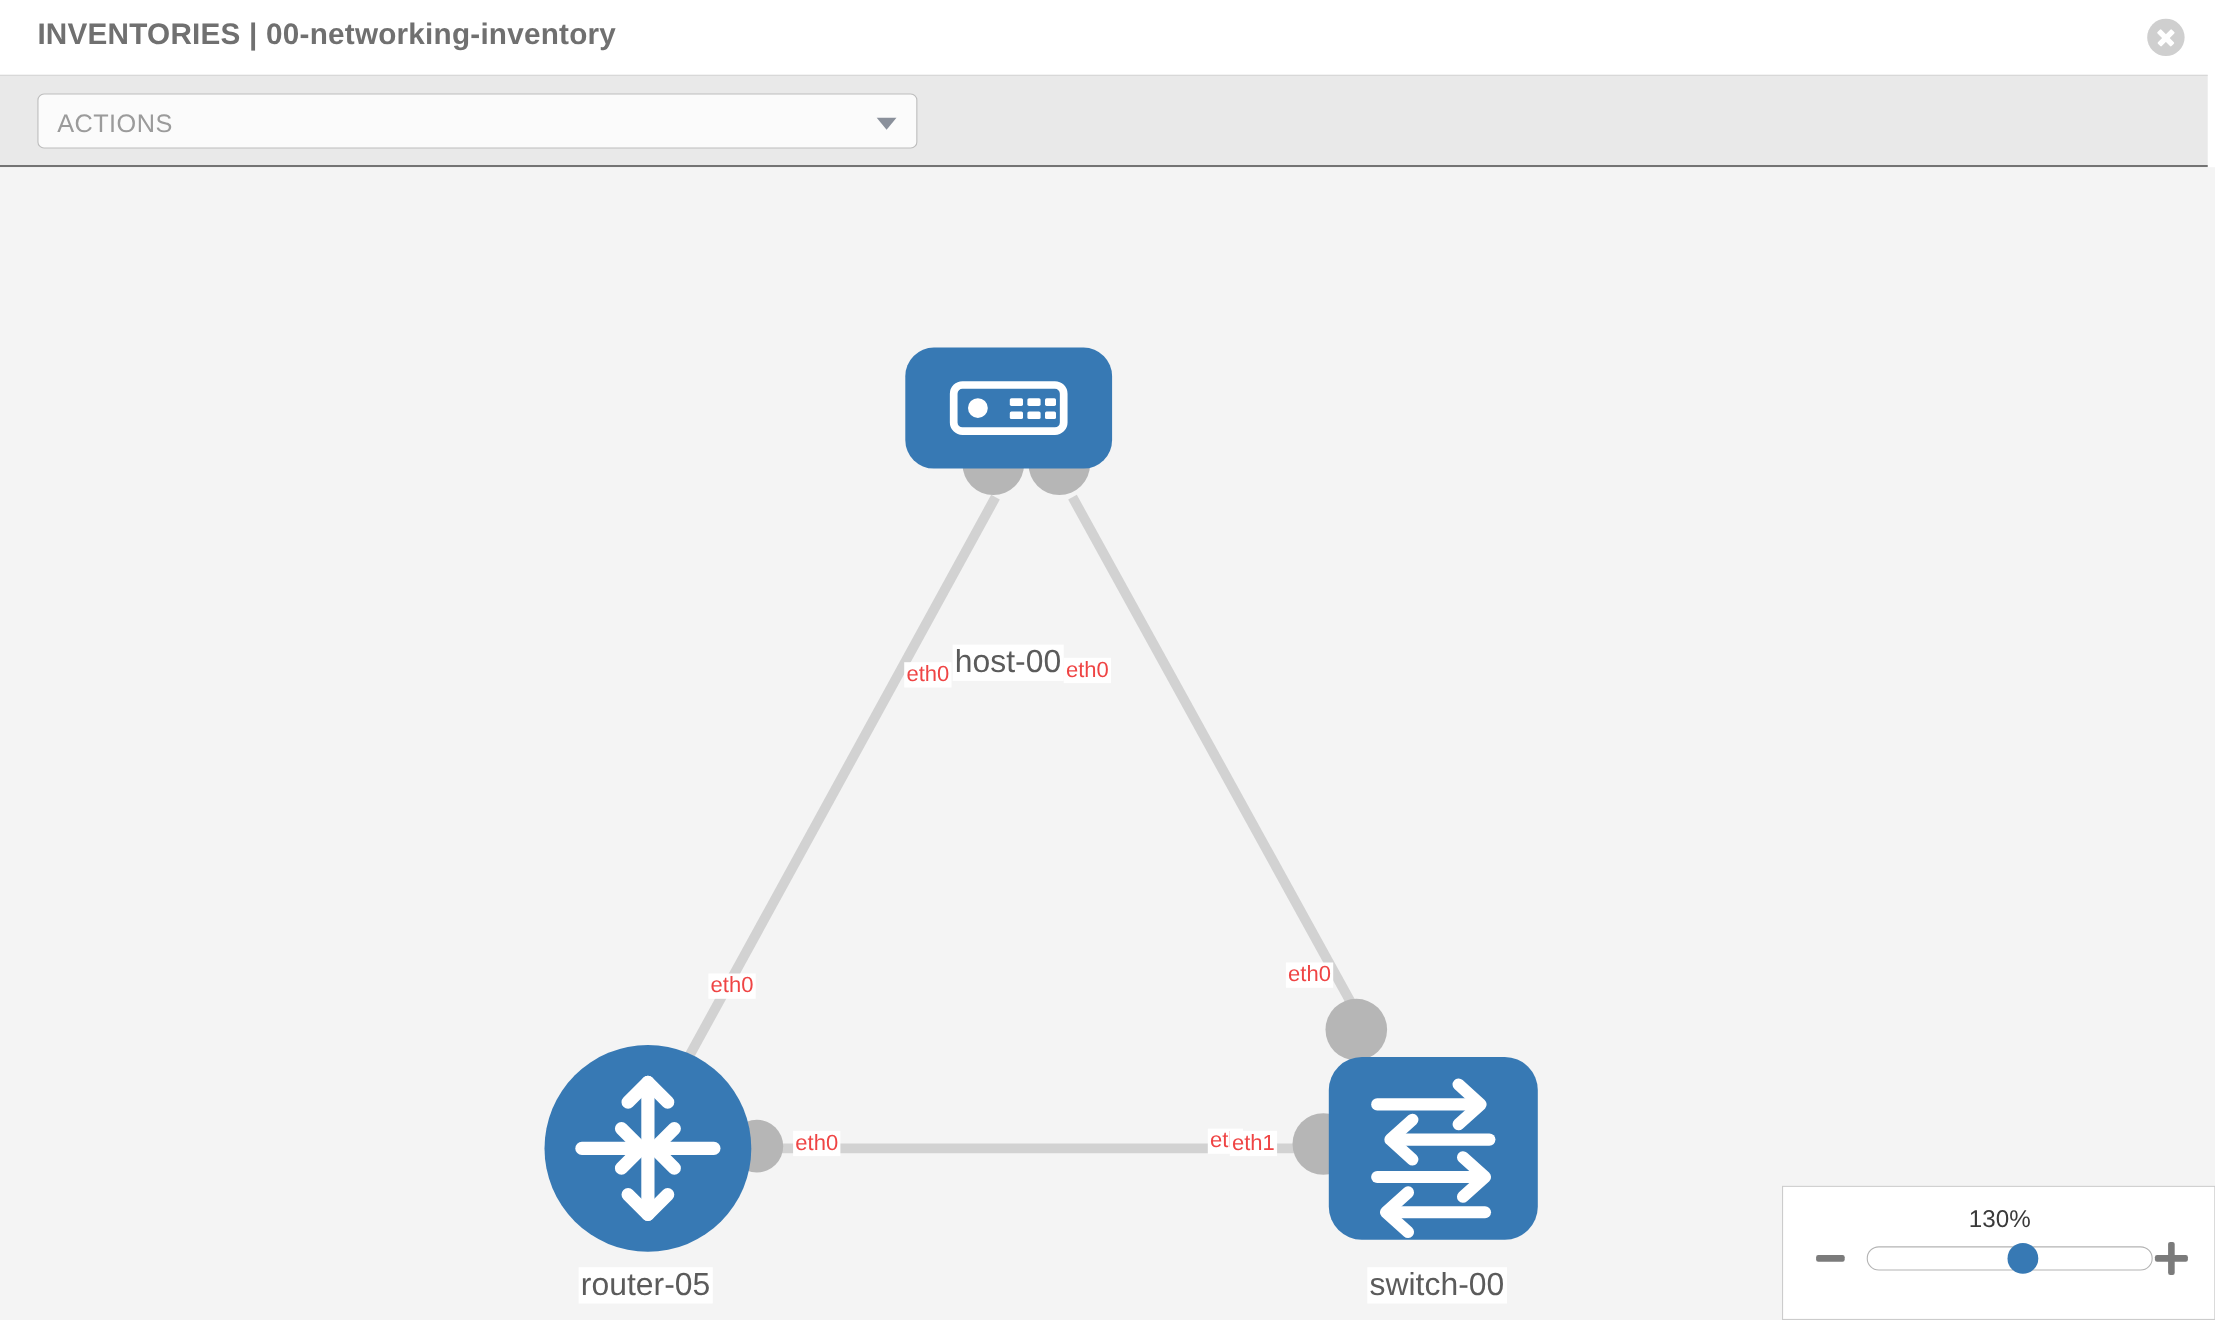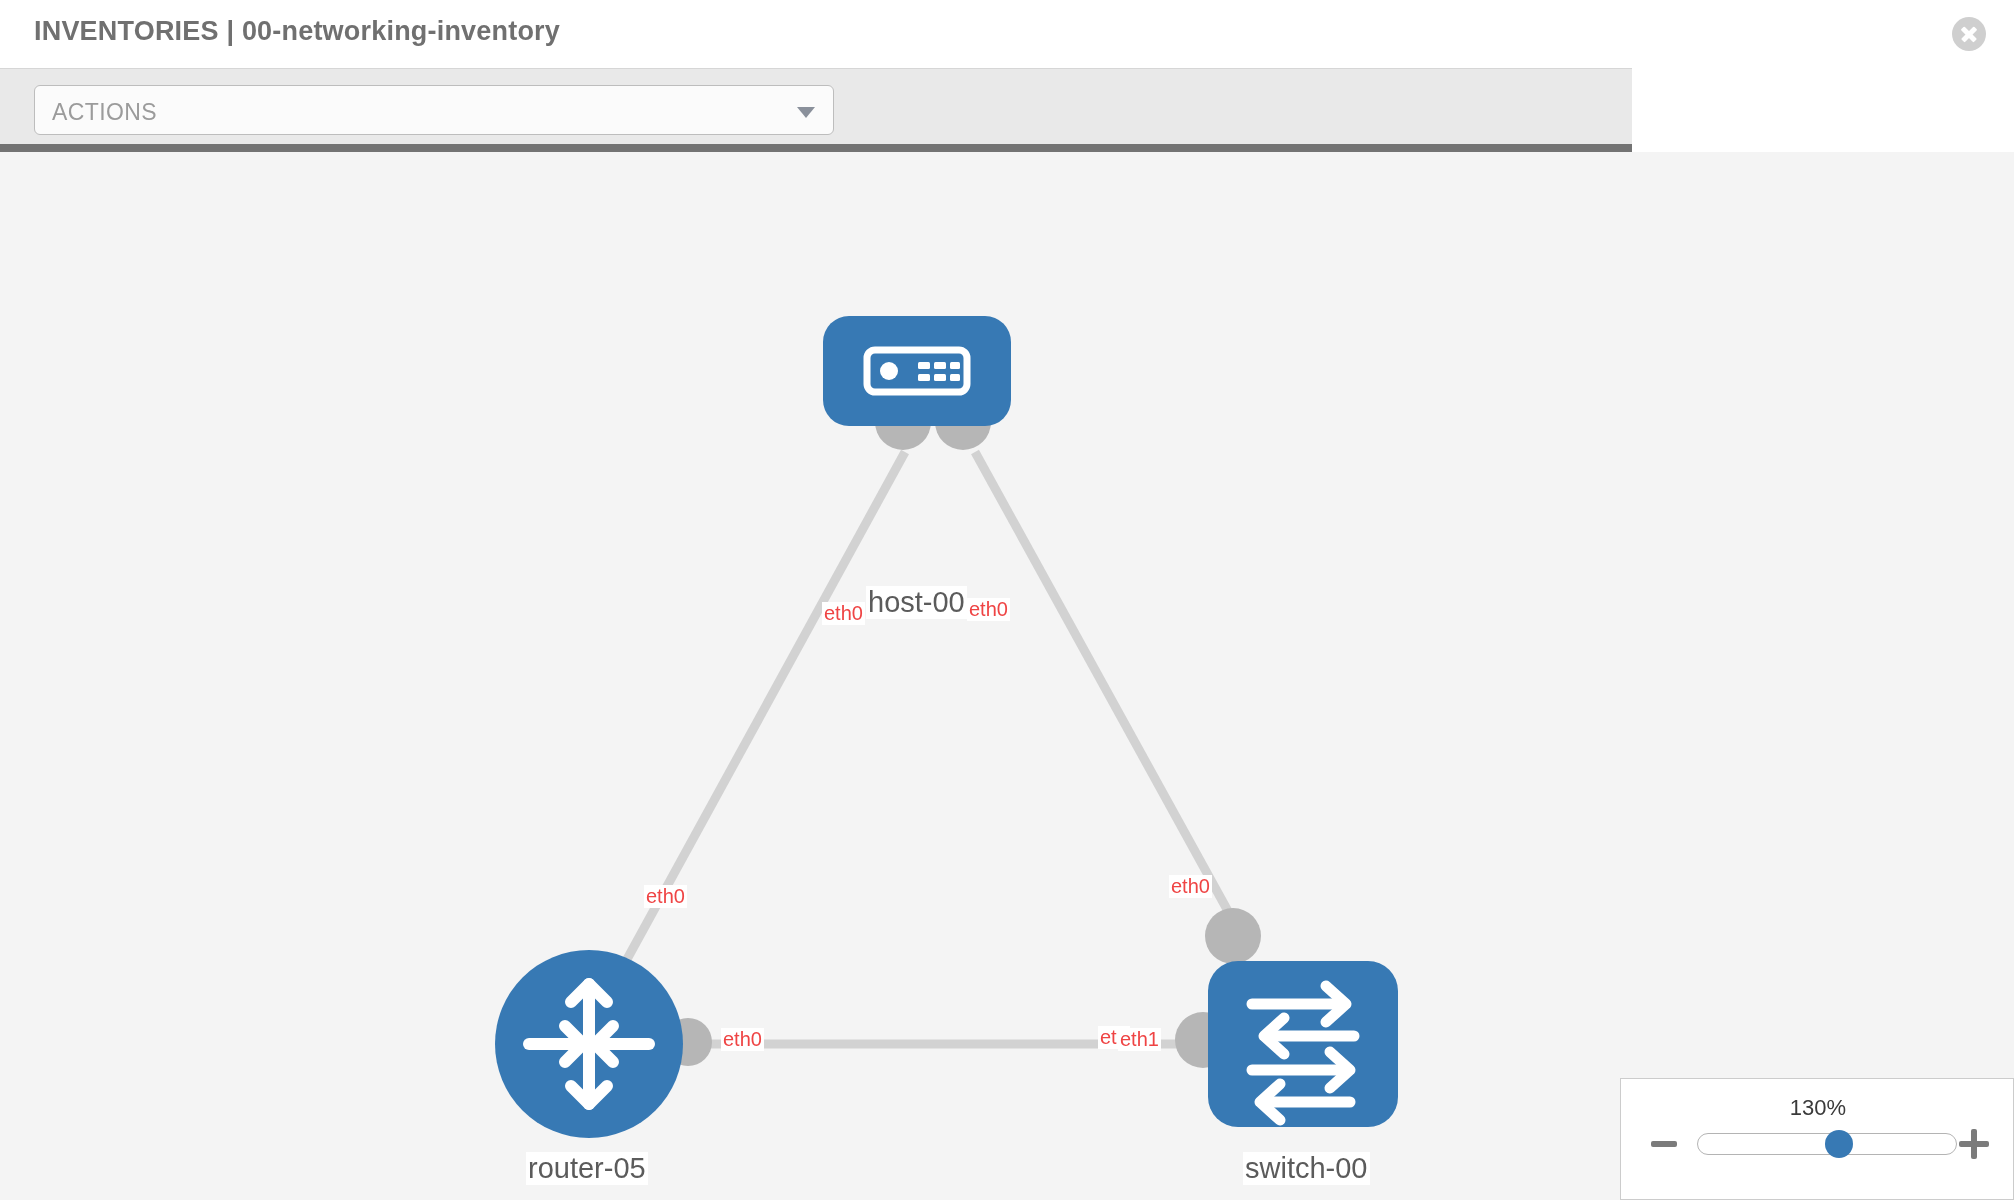--- a/index.html
+++ b/index.html
@@ -55,25 +55,25 @@
     background: #ffffff;
     border-radius: 1px;
   }
   .close-btn .x1 { transform: rotate(45deg); }
   .close-btn .x2 { transform: rotate(-45deg); }
 
   
   .toolbar {
     position: absolute;
     left: 0; top: 68px;
-    width: 1632px;
+    width: 2007px;
     height: 84px;
     background: #e9e9e9;
     border-top: 1px solid #d6d6d6;
-    border-bottom: 8px solid #737373;
+    border-bottom: 2px solid #737373;
     box-sizing: border-box;
   }
   .actions-select {
     position: absolute;
     left: 34px;
     top: 16px;
     width: 800px;
     height: 50px;
     background: #fbfbfb;
     border: 1px solid #bdbdbd;

